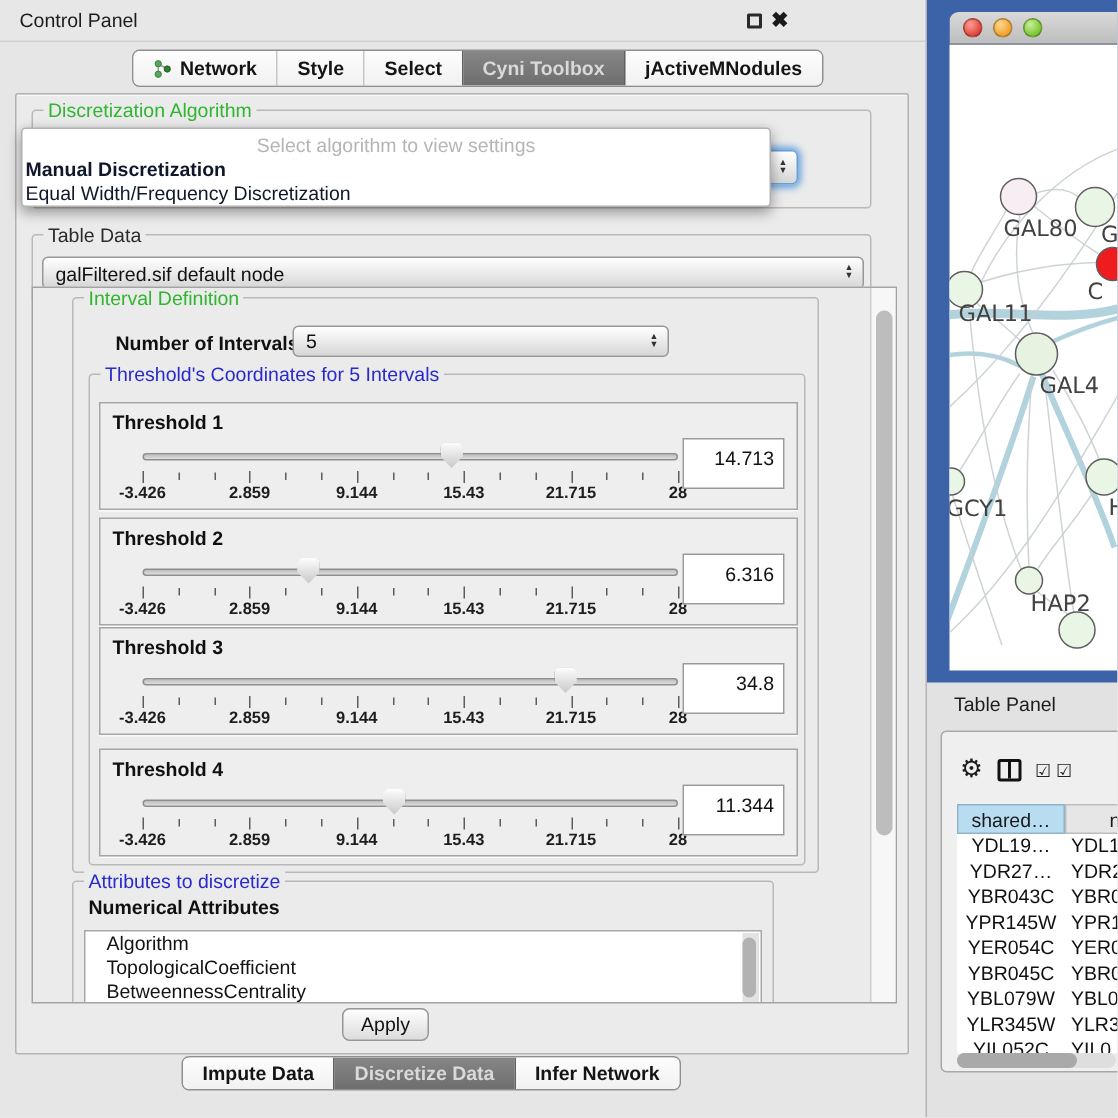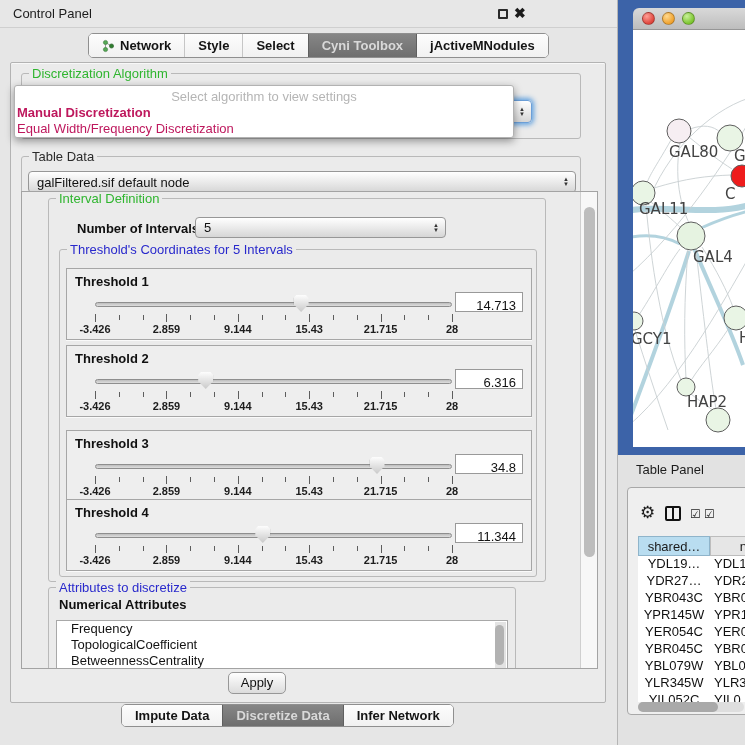--- a/index.html
+++ b/index.html
@@ -31,38 +31,38 @@
   .t-blue { color:#2929cc; }
   .t-dark { color:#2b2b2b; }
 
   .combo { position:absolute; border:1px solid #979797; border-radius:4px; background:linear-gradient(#ffffff,#d6d6d6); font-size:13px; color:#111; display:flex; align-items:center; padding-left:8px; }
   .combo .arrows { position:absolute; right:6px; top:50%; transform:translateY(-50%); display:flex; flex-direction:column; align-items:center; font-size:6px; line-height:5px; color:#333; }
   .combo.focus-ring { border-color:#6b9fd8; box-shadow:0 0 5px 2px rgba(92,158,222,.95); }
 
   
   .popup { position:absolute; left:3px; top:22px; width:500px; height:53px; background:#ffffff; border:1px solid #b2b2b2; border-radius:3px; box-shadow:0 3px 9px rgba(0,0,0,.4); z-index:5; overflow:hidden; }
   .popup-placeholder { position:absolute; left:0; top:3px; width:100%; text-align:center; font-size:13px; color:#b5b5b5; }
-  .popup-item { position:absolute; left:2px; font-size:13px; color:#be185d; white-space:nowrap; }
+  .popup-item { position:absolute; left:2px; font-size:13px; color:#0f172a; white-space:nowrap; }
   .popup-item.b { font-weight:bold; top:19px; }
   .popup-item.n { top:35px; }
 
   
   .scrollpane { position:absolute; left:10px; top:128px; width:577px; height:478px; border:1px solid #a3a3a3; background:#ebebeb; overflow:hidden; }
   .vtrack { position:absolute; left:558px; top:0; width:19px; height:478px; background:#f7f7f7; border-left:1px solid #cfcfcf; }
   .vthumb { position:absolute; left:562px; top:15px; width:11px; height:350px; background:#bdbdbd; border-radius:6px; }
 
   .thr-panel { position:absolute; left:6px; width:466px; height:72px; background:#eeeeee; border:1px solid #a6a6a6; box-shadow:0 1px 0 #fafafa; }
   .thr-label { position:absolute; left:8px; top:5px; font-size:13px; font-weight:bold; color:#101010; }
   .thr-track { position:absolute; left:28px; top:33px; width:357px; height:5px; border:1px solid #8e8e8e; border-radius:3px; background:linear-gradient(#bdbdbd,#dedede); }
   .thr-thumb { position:absolute; top:26px; width:15px; height:17px; background:linear-gradient(#fdfdfd,#c9c9c9); clip-path:polygon(18% 0,82% 0,100% 18%,100% 55%,50% 100%,0 55%,0 18%); filter:drop-shadow(0 0 1px #808080); }
   .tick { position:absolute; width:1px; background:#5d5d5d; }
   .tick.minor { top:46px; height:5px; }
   .tick.major { top:45px; height:8px; }
   .tick-label { position:absolute; top:54px; transform:translateX(-50%); font-size:11px; font-weight:bold; color:#1d1d1d; white-space:nowrap; }
-  .thr-value { position:absolute; right:8px; top:23px; width:68px; height:20px; background:#ffffff; border:1px solid #999999; font-size:13px; color:#111; line-height:26px; text-align:right; padding-right:6px; }
+  .thr-value { position:absolute; right:8px; top:23px; width:68px; height:34px; background:#ffffff; border:1px solid #999999; font-size:13px; color:#111; line-height:26px; text-align:right; padding-right:6px; }
 
   .nlabel { position:absolute; font-size:13px; font-weight:bold; color:#101010; white-space:nowrap; }
 
   .attr-list { position:absolute; left:7px; top:32px; width:452px; height:70px; background:#ffffff; border:1px solid #a8a8a8; overflow:hidden; }
   .attr-list .item { padding-left:14px; font-size:13px; color:#131313; line-height:16px; white-space:nowrap; }
   .list-vtrack { position:absolute; right:1px; top:1px; width:11px; height:68px; background:#e3e3e3; }
   .list-vthumb { position:absolute; right:2px; top:3px; width:9px; height:40px; background:#b2b2b2; border-radius:5px; }
 
   .apply-btn { position:absolute; left:217px; top:609px; width:58px; height:22px; border:1px solid #979797; border-radius:5px; background:linear-gradient(#fefefe,#dcdcdc); font-size:13px; color:#111; text-align:center; line-height:20px; }
 
@@ -219,21 +219,21 @@
                 <div class="tick major" style="left:385.0px"></div>
                 <div class="tick-label" style="left:28.0px">-3.426</div>
                 <div class="tick-label" style="left:99.4px">2.859</div>
                 <div class="tick-label" style="left:170.8px">9.144</div>
                 <div class="tick-label" style="left:242.2px">15.43</div>
                 <div class="tick-label" style="left:313.6px">21.715</div>
                 <div class="tick-label" style="left:385.0px">28</div>
                 <div class="thr-thumb" style="left:131.2px"></div>
                 <div class="thr-value">6.316</div>
               </div>
-              <div class="thr-panel" style="top: 180px;">
+              <div class="thr-panel" style="top: 168px;">
                 <div class="thr-label">Threshold 3</div>
                 <div class="thr-track"></div>
                 <div class="tick major" style="left:28.0px"></div>
                 <div class="tick minor" style="left:51.8px"></div>
                 <div class="tick minor" style="left:75.6px"></div>
                 <div class="tick major" style="left:99.4px"></div>
                 <div class="tick minor" style="left:123.2px"></div>
                 <div class="tick minor" style="left:147.0px"></div>
                 <div class="tick major" style="left:170.8px"></div>
                 <div class="tick minor" style="left:194.6px"></div>
@@ -284,21 +284,21 @@
               </div>
             </div>
         </div>
       </div>
 
       <div class="group" style="left:26px; top:395px; width:468px; height:110px;">
         <span class="group-title t-blue">Attributes to discretize</span>
         <span class="nlabel" style="left:10px; top:9px;">Numerical Attributes</span>
         <div class="attr-list">
           <div id="attr-items">
-              <div class="item">Frequency</div>
+              <div class="item">Algorithm</div>
               <div class="item">TopologicalCoefficient</div>
               <div class="item">BetweennessCentrality</div>
             </div>
           <div class="list-vtrack">
               <div class="list-vthumb"></div>
             </div>
         </div>
       </div>
 
       <div class="vtrack"></div>

